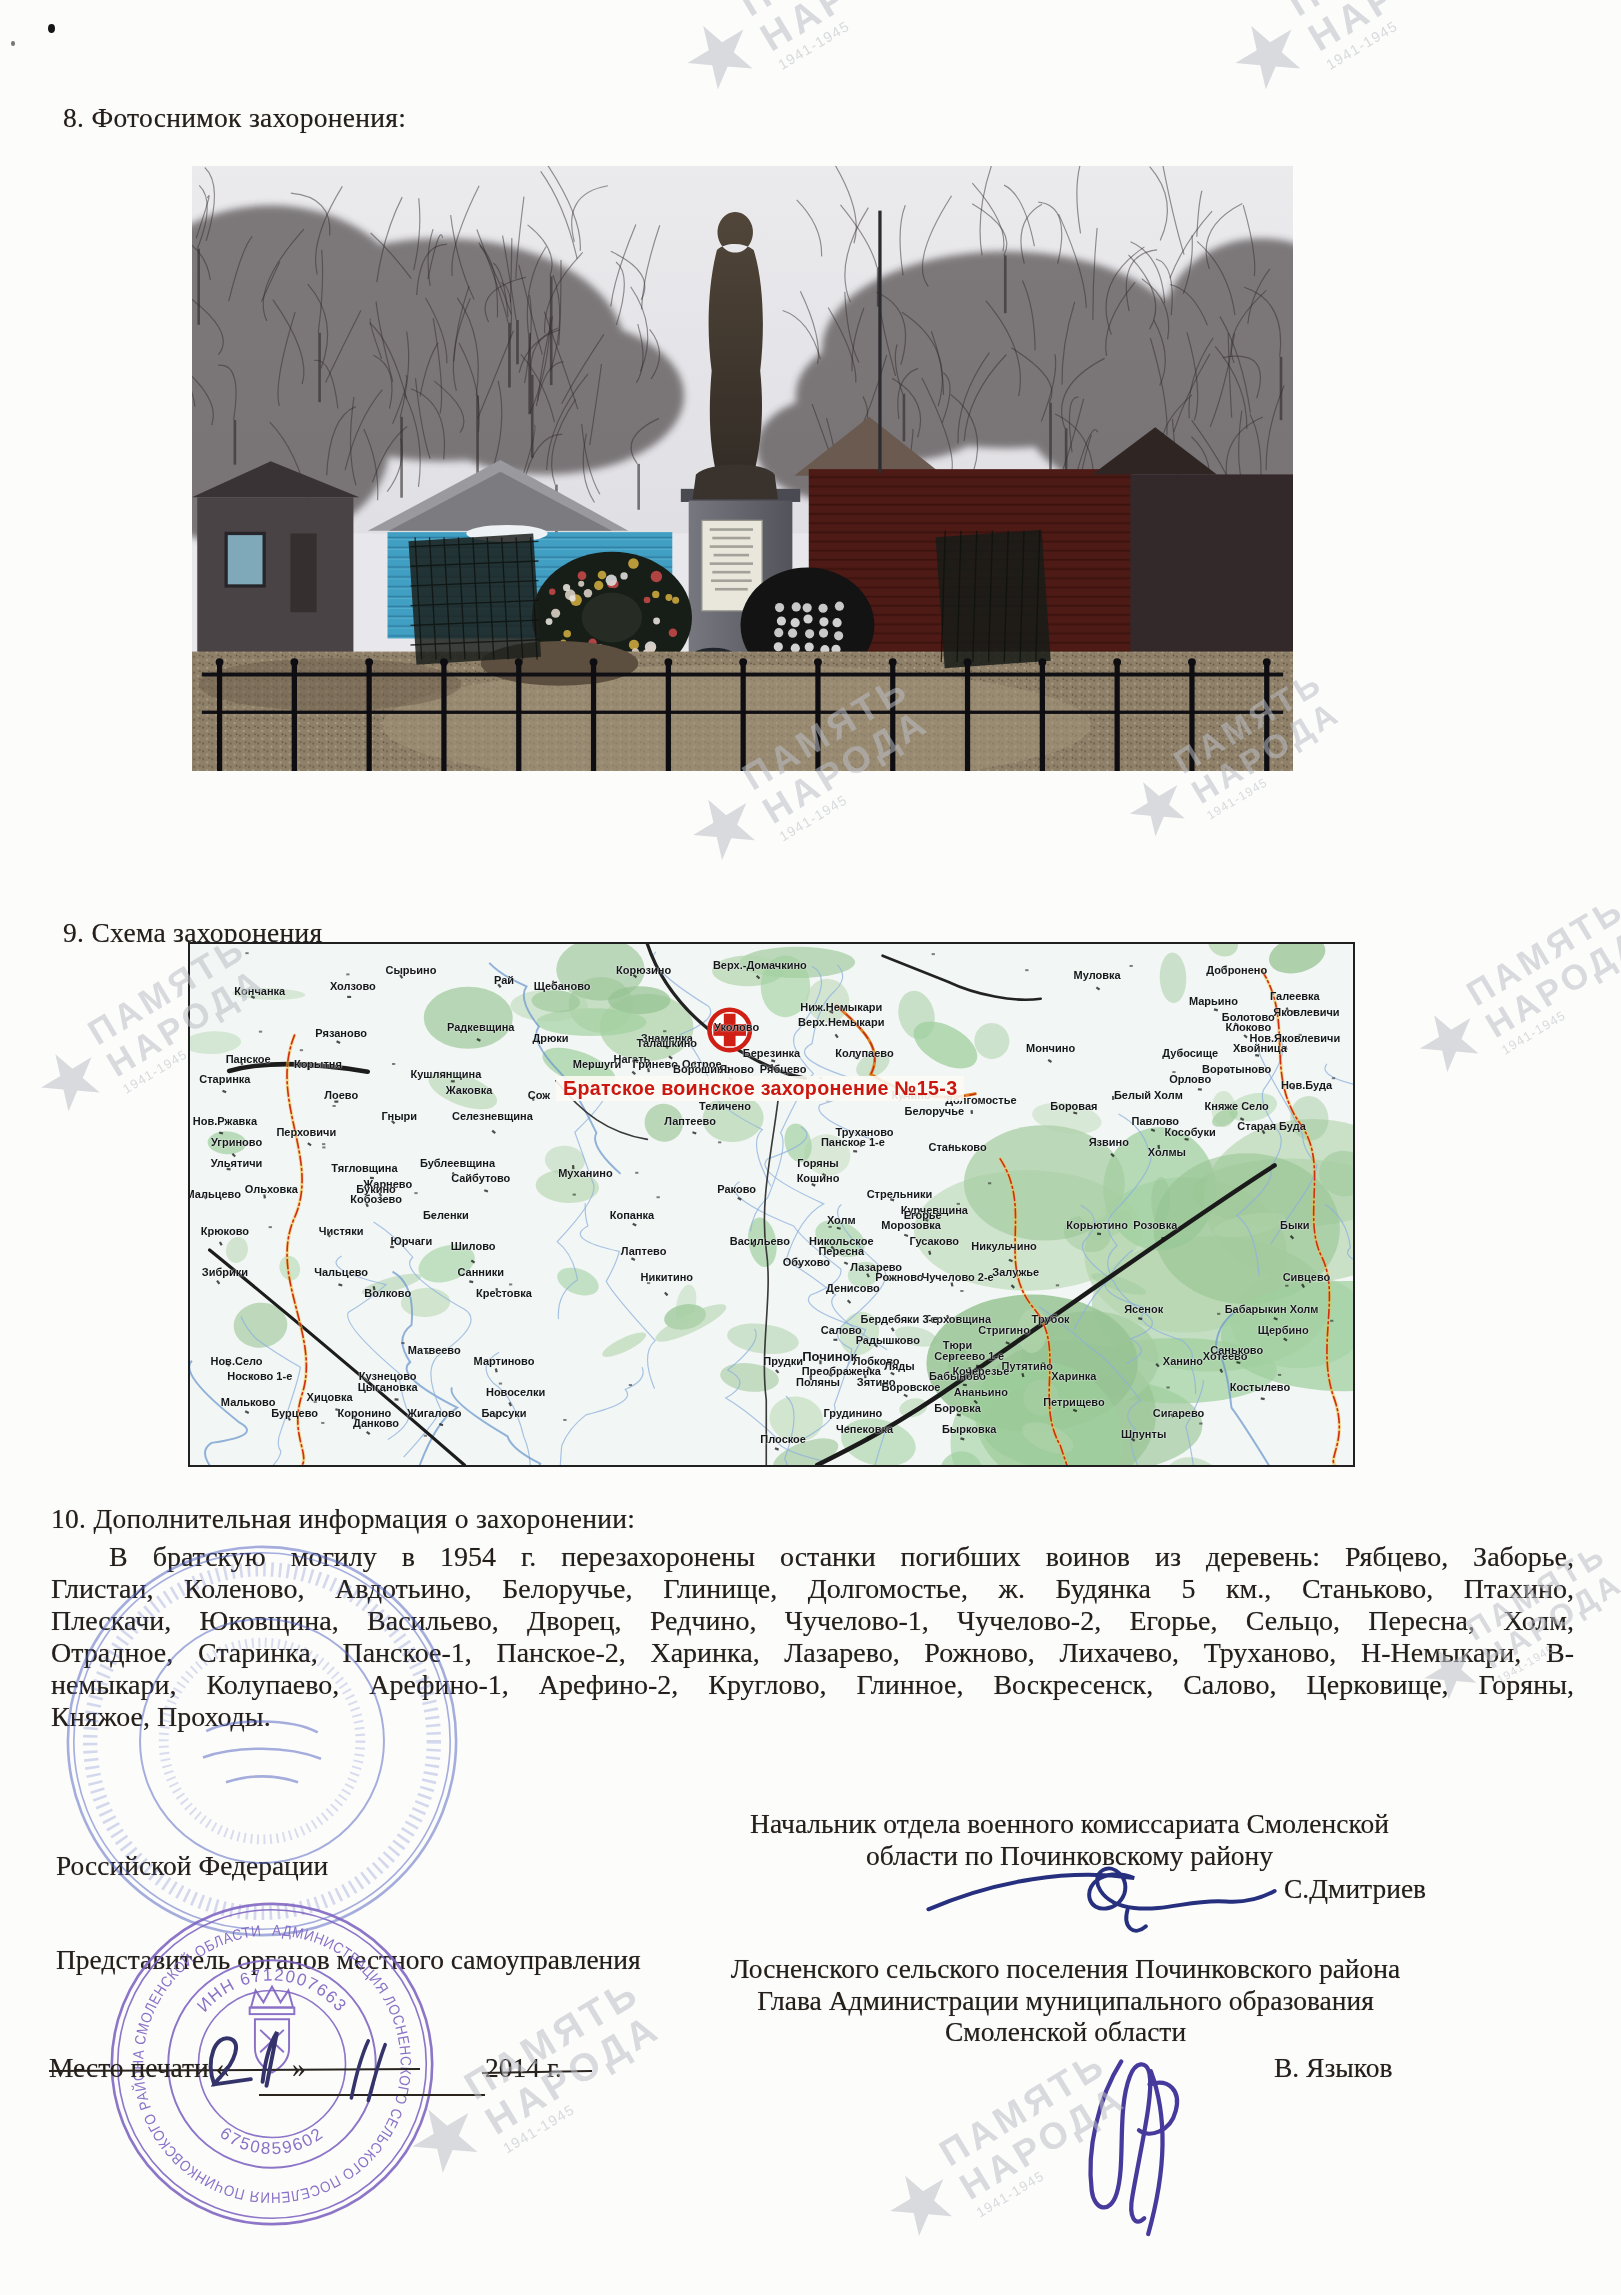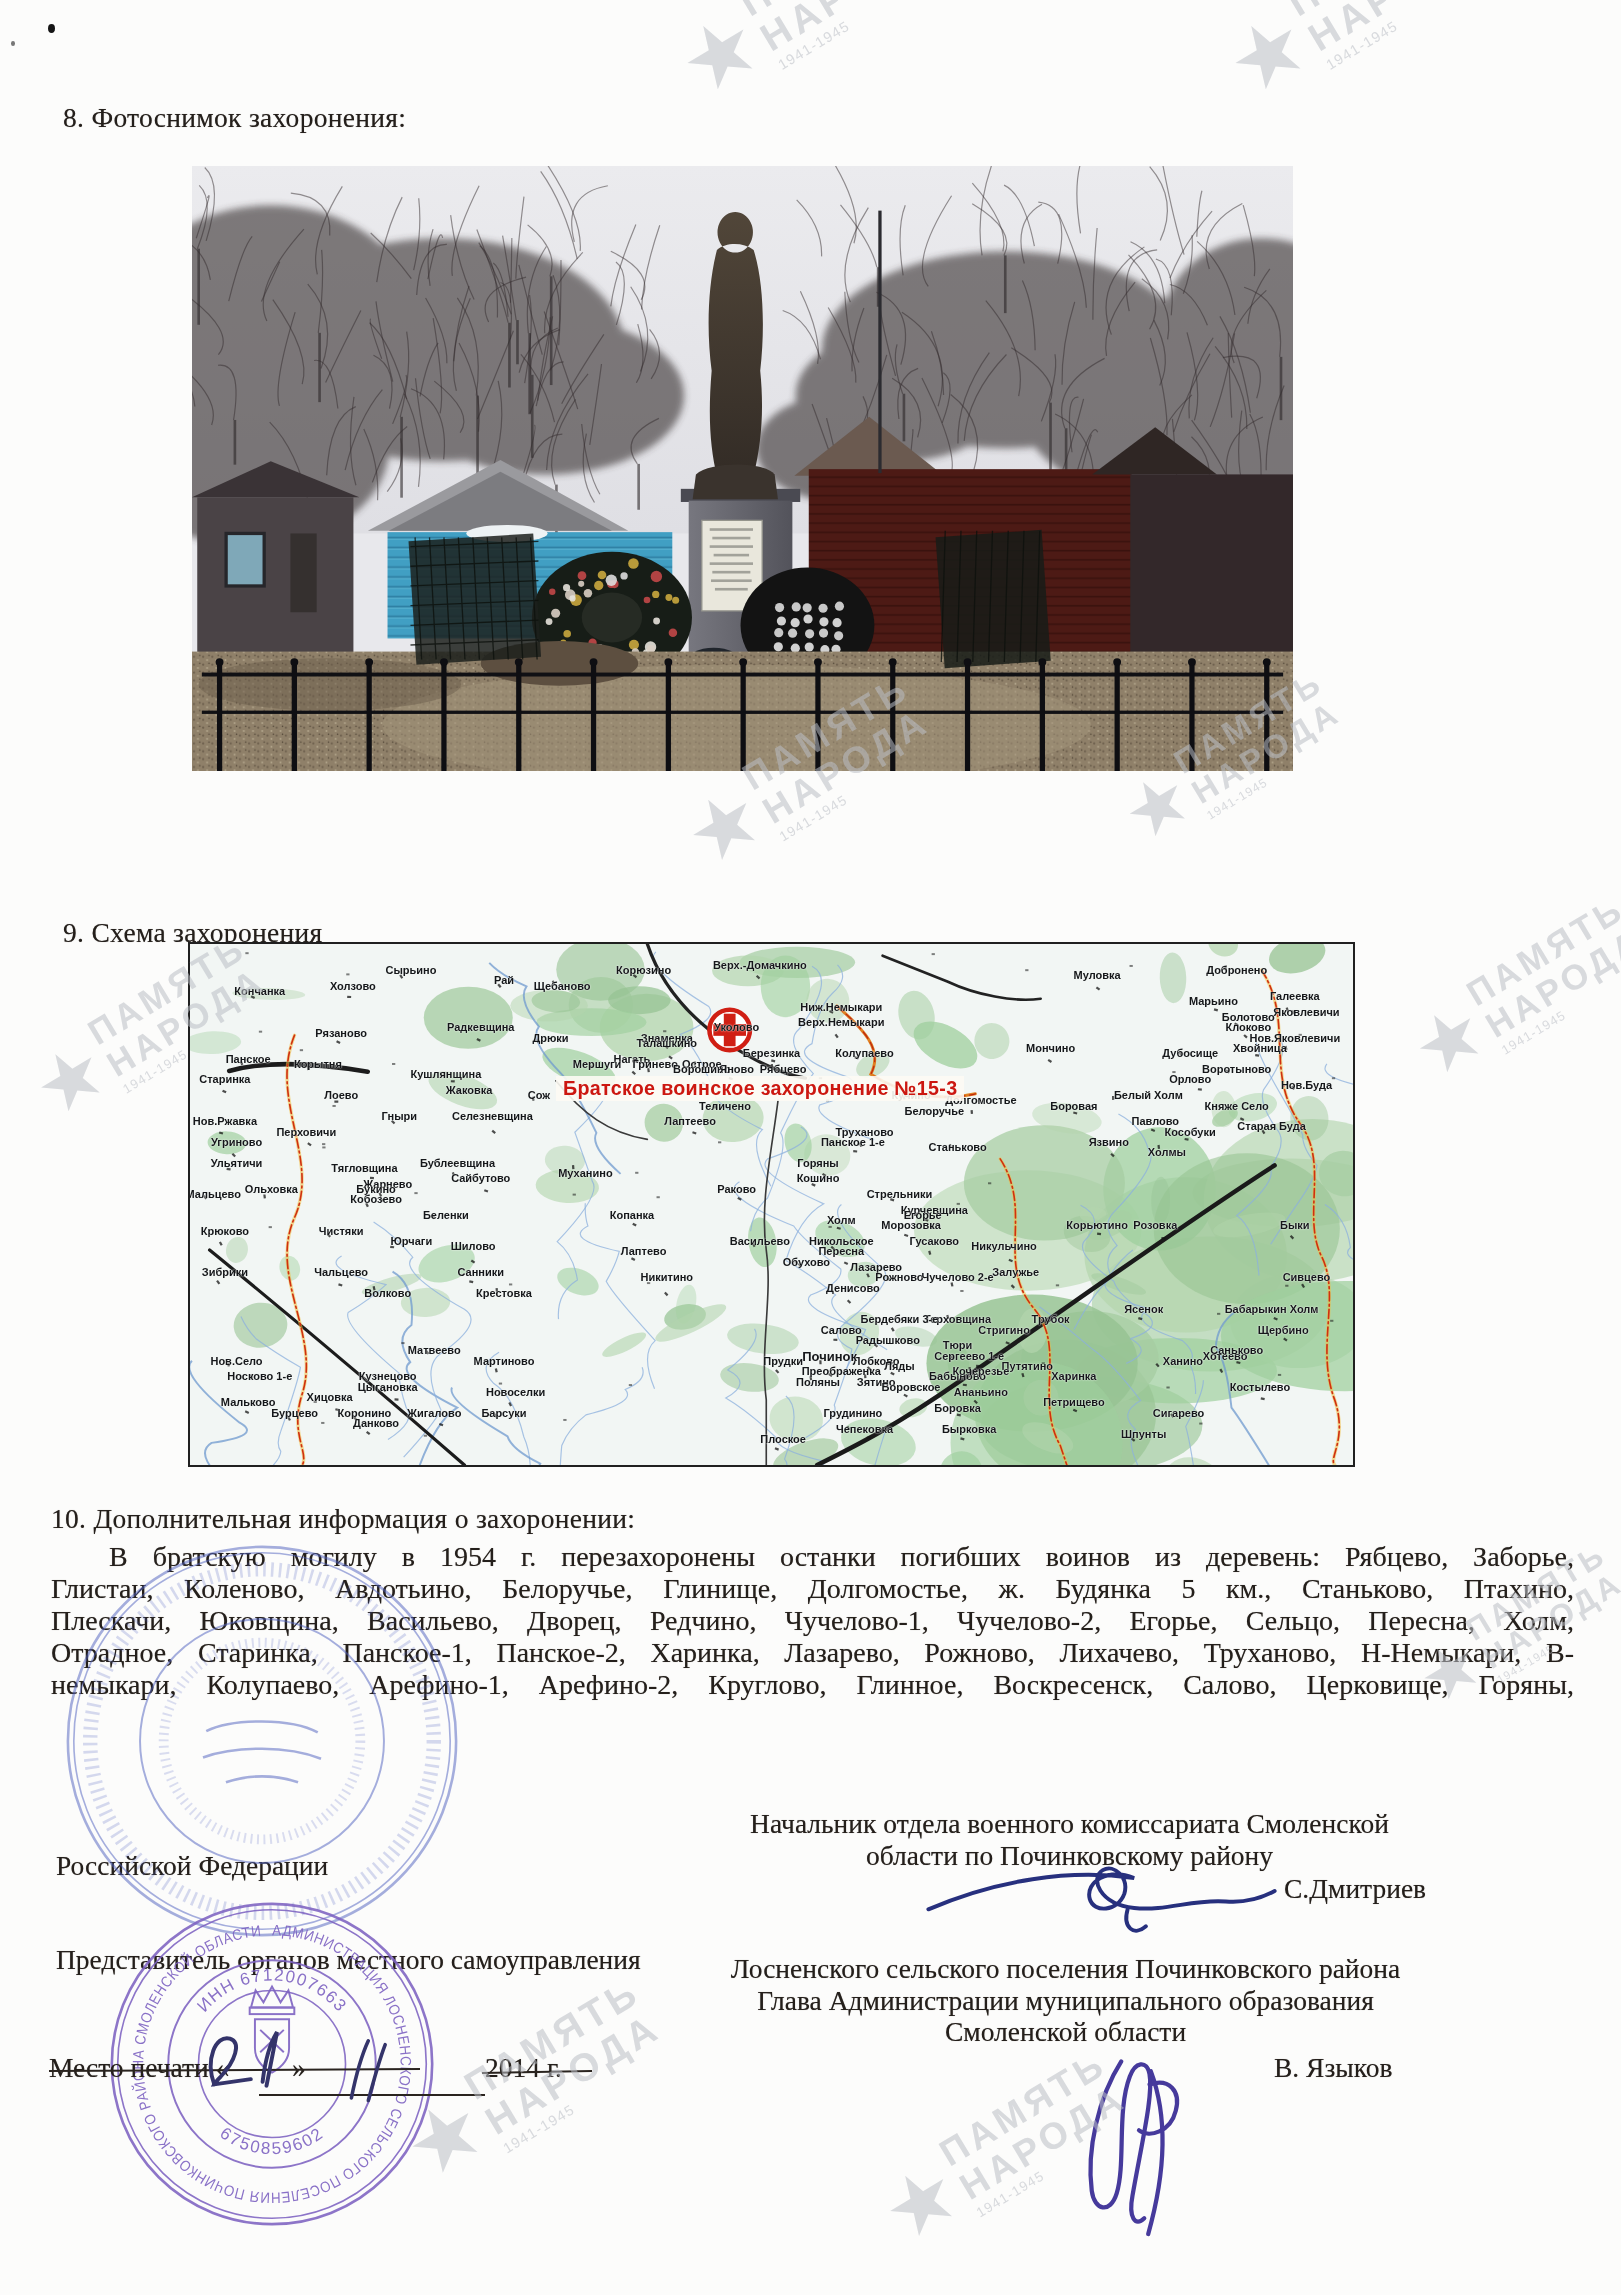--- a/index.html
+++ b/index.html
@@ -1037,20 +1037,21 @@
     <div id="gravelabel">Братское воинское захоронение №15-3</div>
   </div>
 
   <div class="h ink" id="s10h">10. Дополнительная информация о захоронении:</div>
   <div id="para" class="ink">
     <div class="pline first">В братскую могилу в 1954 г. перезахоронены останки погибших воинов из деревень: Рябцево, Заборье,</div>
     <div class="pline">Глистаи, Коленово, Авдотьино, Белоручье, Глинище, Долгомостье, ж. Будянка 5 км., Станьково, Птахино,</div>
     <div class="pline">Плескачи, Юковщина, Васильево, Дворец, Редчино, Чучелово-1, Чучелово-2, Егорье, Сельцо, Пересна, Холм,</div>
     <div class="pline">Отрадное, Старинка, Панское-1, Панское-2, Харинка, Лазарево, Рожново, Лихачево, Труханово, Н-Немыкари, В-</div>
     <div class="pline">немыкари, Колупаево, Арефино-1, Арефино-2, Круглово, Глинное, Воскресенск, Салово, Церковище, Горяны,</div>
+    <div class="pline last">Княжое, Проходы.</div>
   </div>
 
   <div class="tblock ink" style="left:56px;top:1850px;">Российской Федерации</div>
 
   <div class="cblock ink" style="left:735px;top:1808px;width:669px;">
     <div>Начальник отдела военного комиссариата Смоленской</div>
     <div>области по Починковскому району</div>
   </div>
   <div class="tblock ink" style="left:1284px;top:1873px;">С.Дмитриев</div>
 

